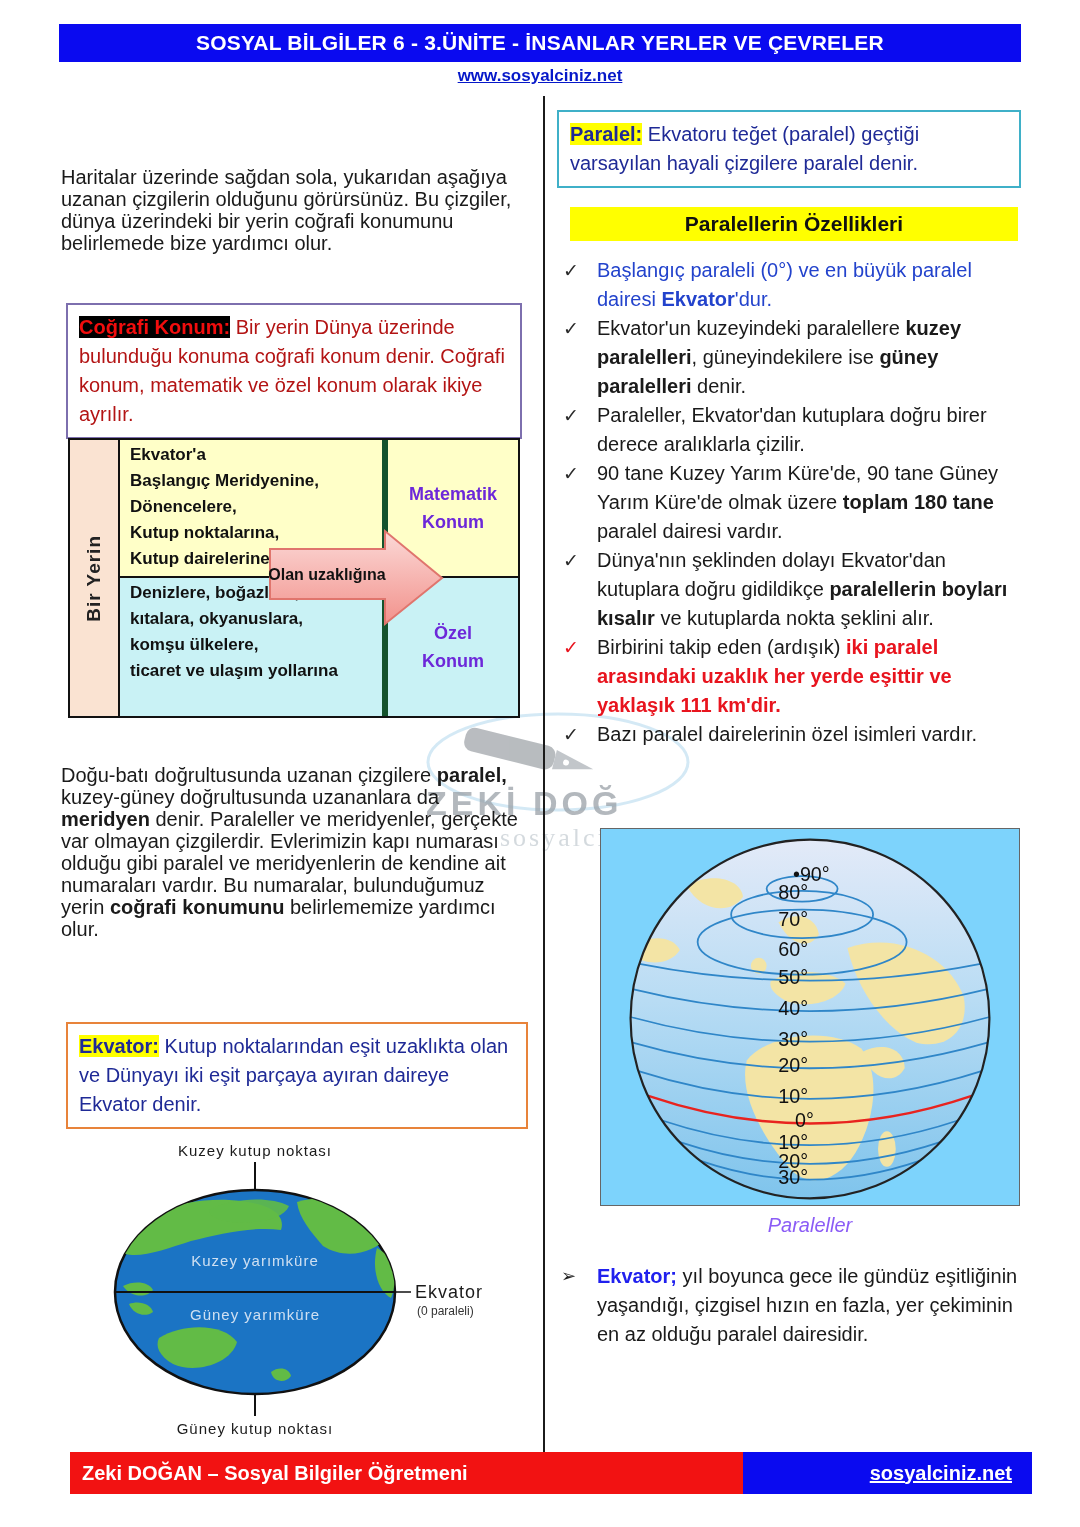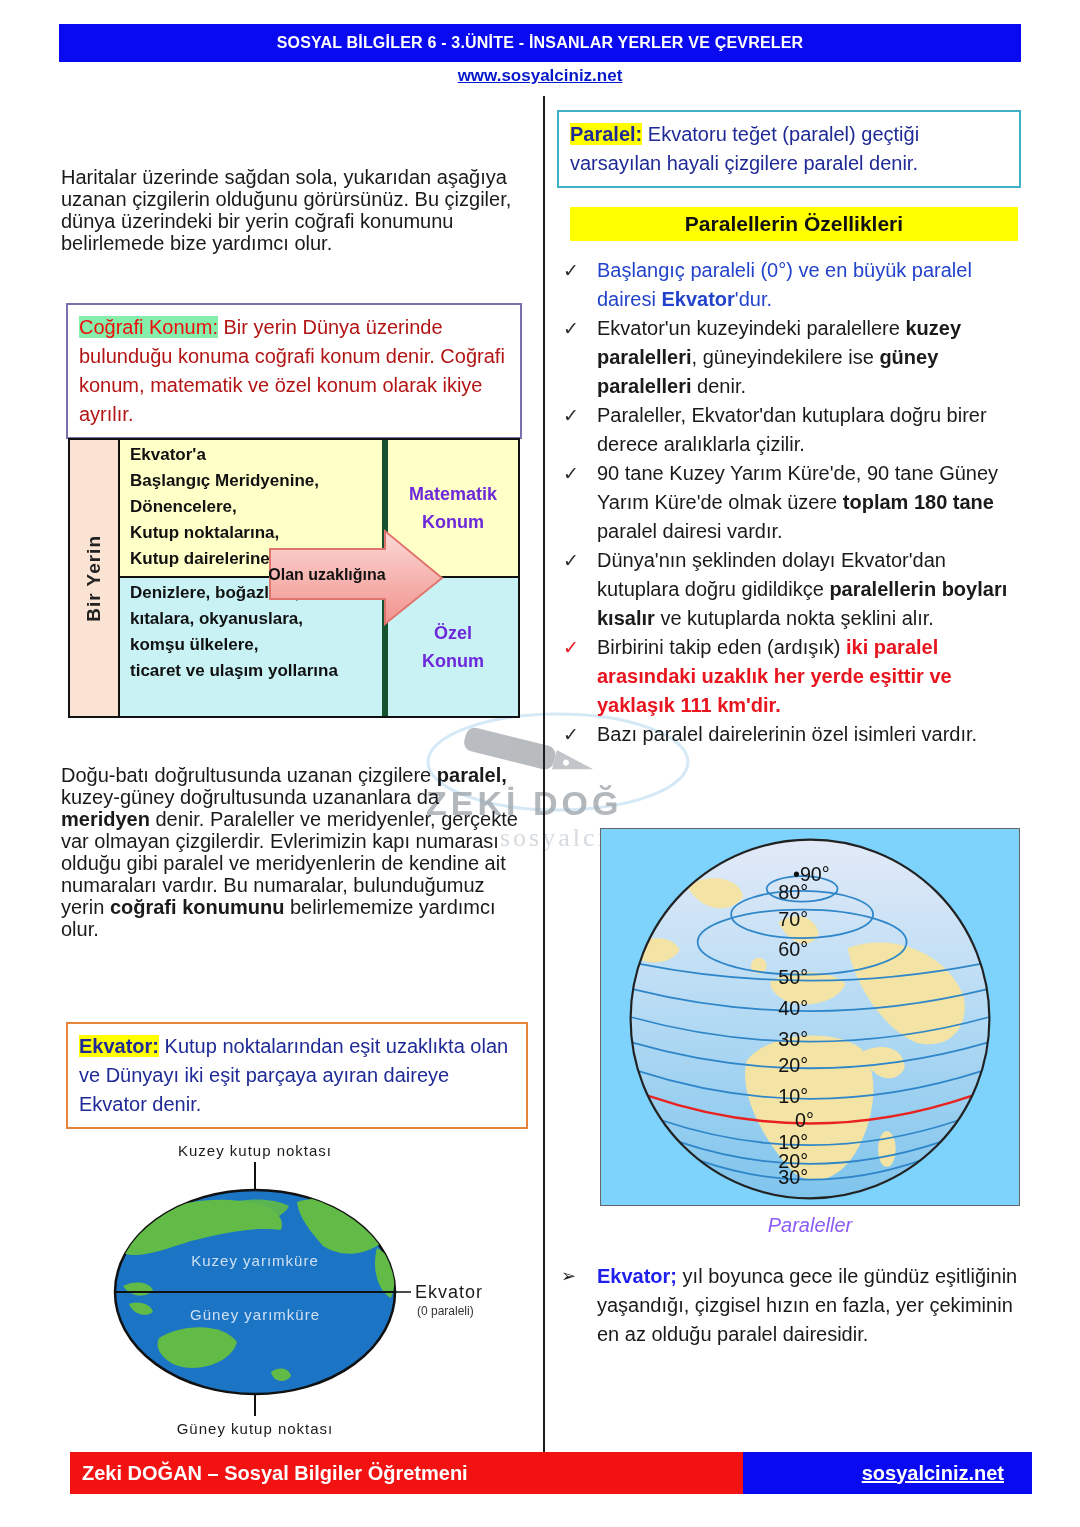--- a/index.html
+++ b/index.html
@@ -1,21 +1,21 @@
 <!DOCTYPE html>
 <html lang="tr"><head>
 <meta charset="utf-8">
 <style>
   html,body{margin:0;padding:0;background:#ffffff;}
   .page{position:relative;width:1080px;height:1527px;background:#ffffff;overflow:hidden;
         font-family:"Liberation Sans",sans-serif;color:#1a1a1a;}
 
   
   .header{position:absolute;left:59px;top:24px;width:962px;height:38px;display:flex;}
-  .header .h-title{flex:1;background:#0a0af0;color:#ffffff;font-weight:bold;font-size:16px;
+  .header .h-title{flex:1;background:#0a0af0;color:#ffffff;font-weight:bold;font-size:21px;
                    display:flex;align-items:center;justify-content:center;letter-spacing:.2px;}
   .header .h-author{width:210px;background:#f21212;color:#ffffff;font-weight:bold;font-size:21px;
                     display:flex;align-items:center;justify-content:center;}
   .site-link{position:absolute;left:0;top:66px;width:1080px;text-align:center;}
   .site-link a{color:#0618c9;font-weight:bold;font-size:17px;text-decoration:underline;}
 
   
   .v-divider{position:absolute;left:543px;top:96px;width:2px;height:1356px;background:#1b1b1b;}
 
   
@@ -24,21 +24,21 @@
   .para{font-size:20px;line-height:22px;}
   .p1{position:absolute;left:61px;top:146px;width:472px;}
   .p2{position:absolute;left:61px;top:744px;width:472px;}
   .b{font-weight:bold;}
   .blue{color:#2343cc;}
   .red{color:#e8141e;}
   .bluebright{color:#2020ee;}
 
   .def-box{box-sizing:border-box;position:absolute;padding:8px 11px;font-size:20px;line-height:29px;background:#fff;}
   .box-cografi{left:66px;top:303px;width:456px;border:2px solid #7d6fae;color:#b31414;}
-  .box-cografi .lbl{background:#86efac;color:#f20d0d;font-weight:normal;}
+  .box-cografi .lbl{background:#000000;color:#f20d0d;font-weight:bold;}
   .box-ekvator{left:66px;top:1022px;width:462px;border:2px solid #e8833a;color:#1f2a96;}
   .box-ekvator .lbl{background:#ffff00;font-weight:bold;color:#1f2a96;}
 
   
   .konum-table{position:absolute;left:68px;top:438px;width:452px;height:280px;border:2px solid #111;
                display:flex;box-sizing:border-box;}
   .kt-side{width:48px;background:#fae3d2;border-right:2px solid #111;display:flex;align-items:center;justify-content:center;}
   .kt-side span{writing-mode:vertical-rl;transform:rotate(180deg);font-weight:bold;font-size:19px;color:#222;letter-spacing:1px;}
   .kt-main{flex:1;display:flex;flex-direction:column;}
   .kt-row{display:flex;box-sizing:border-box;}
@@ -80,21 +80,21 @@
   .ekv-bullet .marker{flex:0 0 40px;padding-left:4px;box-sizing:border-box;color:#222;font-size:18px;}
 
   
   .watermark{position:absolute;left:408px;top:700px;width:300px;height:160px;pointer-events:none;}
 
   
   .footer{position:absolute;left:70px;top:1452px;width:962px;height:42px;display:flex;}
   .footer .f-left{width:673px;background:#f21212;color:#fff;font-weight:bold;font-size:20px;
                   display:flex;align-items:center;padding-left:12px;box-sizing:border-box;}
   .footer .f-right{flex:1;background:#0a0af0;display:flex;align-items:center;justify-content:flex-end;
-                   padding-right:28px;box-sizing:border-box;}
+                   padding-right:20px;box-sizing:border-box;}
   .footer .f-right a{color:#fff;font-weight:bold;font-size:20px;text-decoration:underline;}
 </style>
 </head>
 <body>
 
 <div class="page">
 
   <div class="header">
     <div class="h-title">SOSYAL BİLGİLER 6 - 3.ÜNİTE - İNSANLAR YERLER VE ÇEVRELER</div>
   </div>

